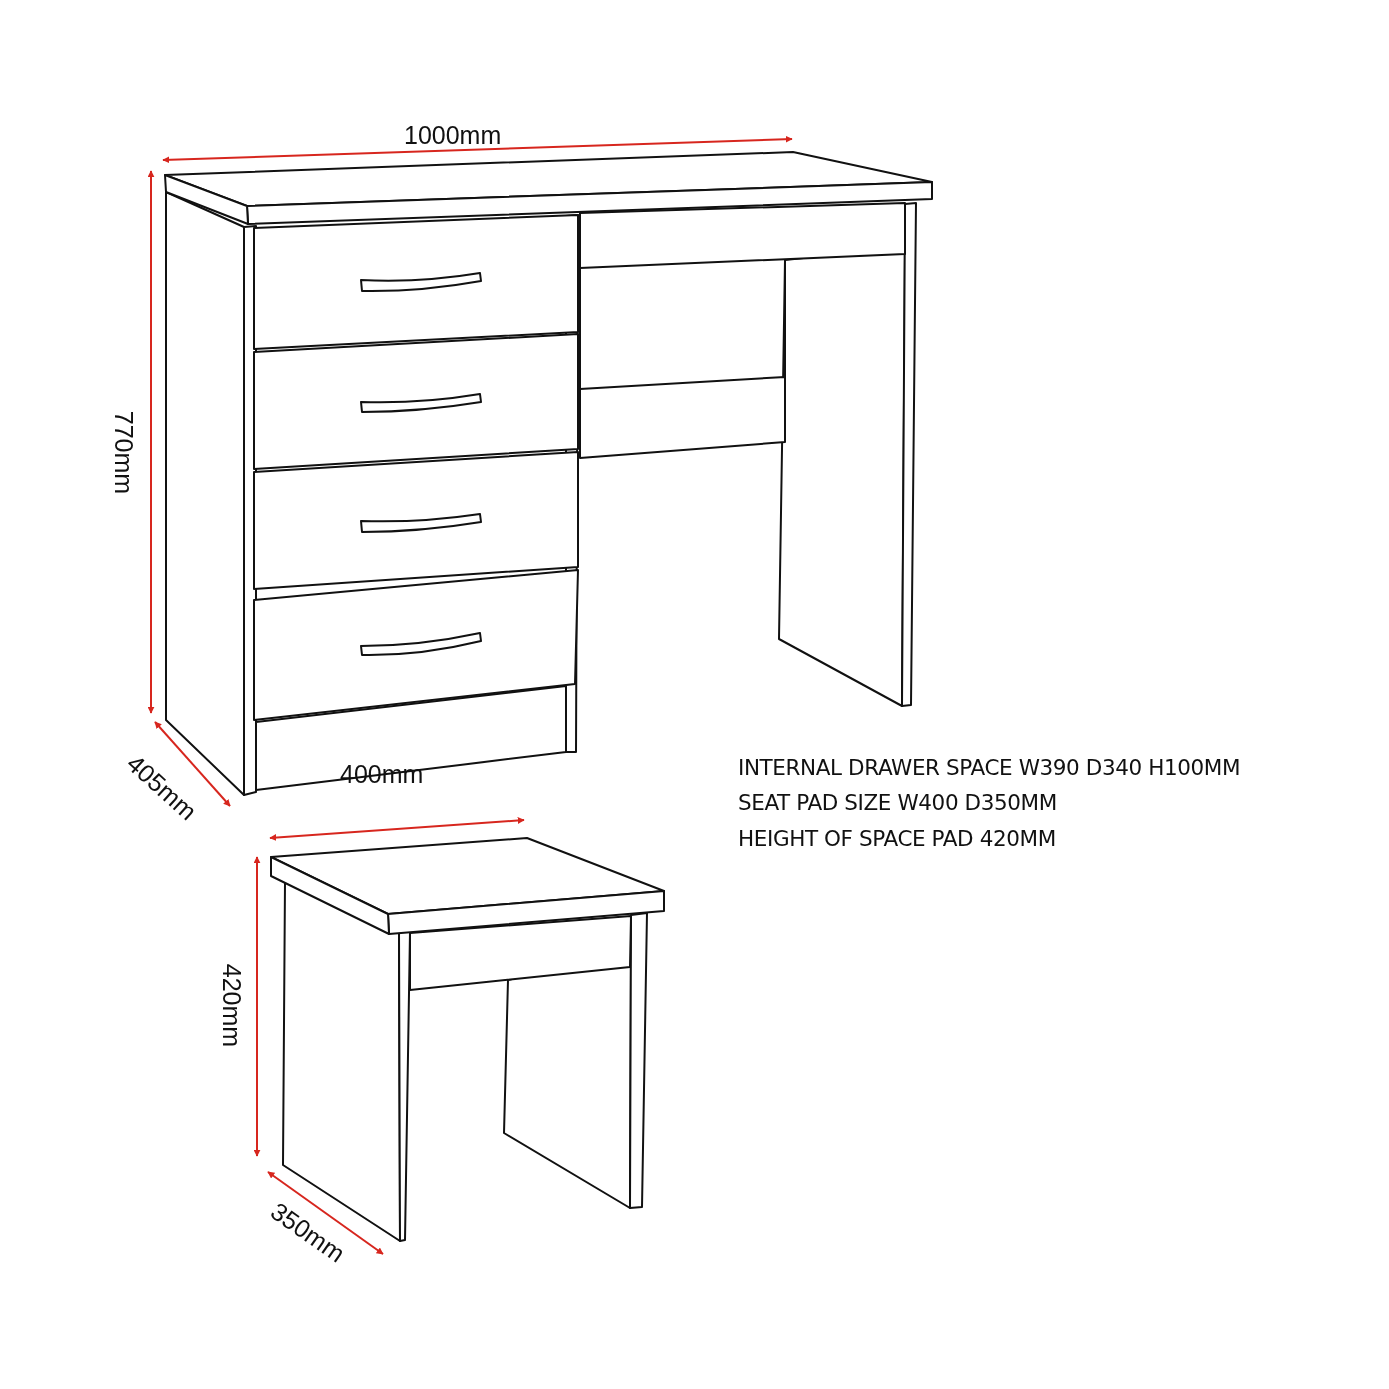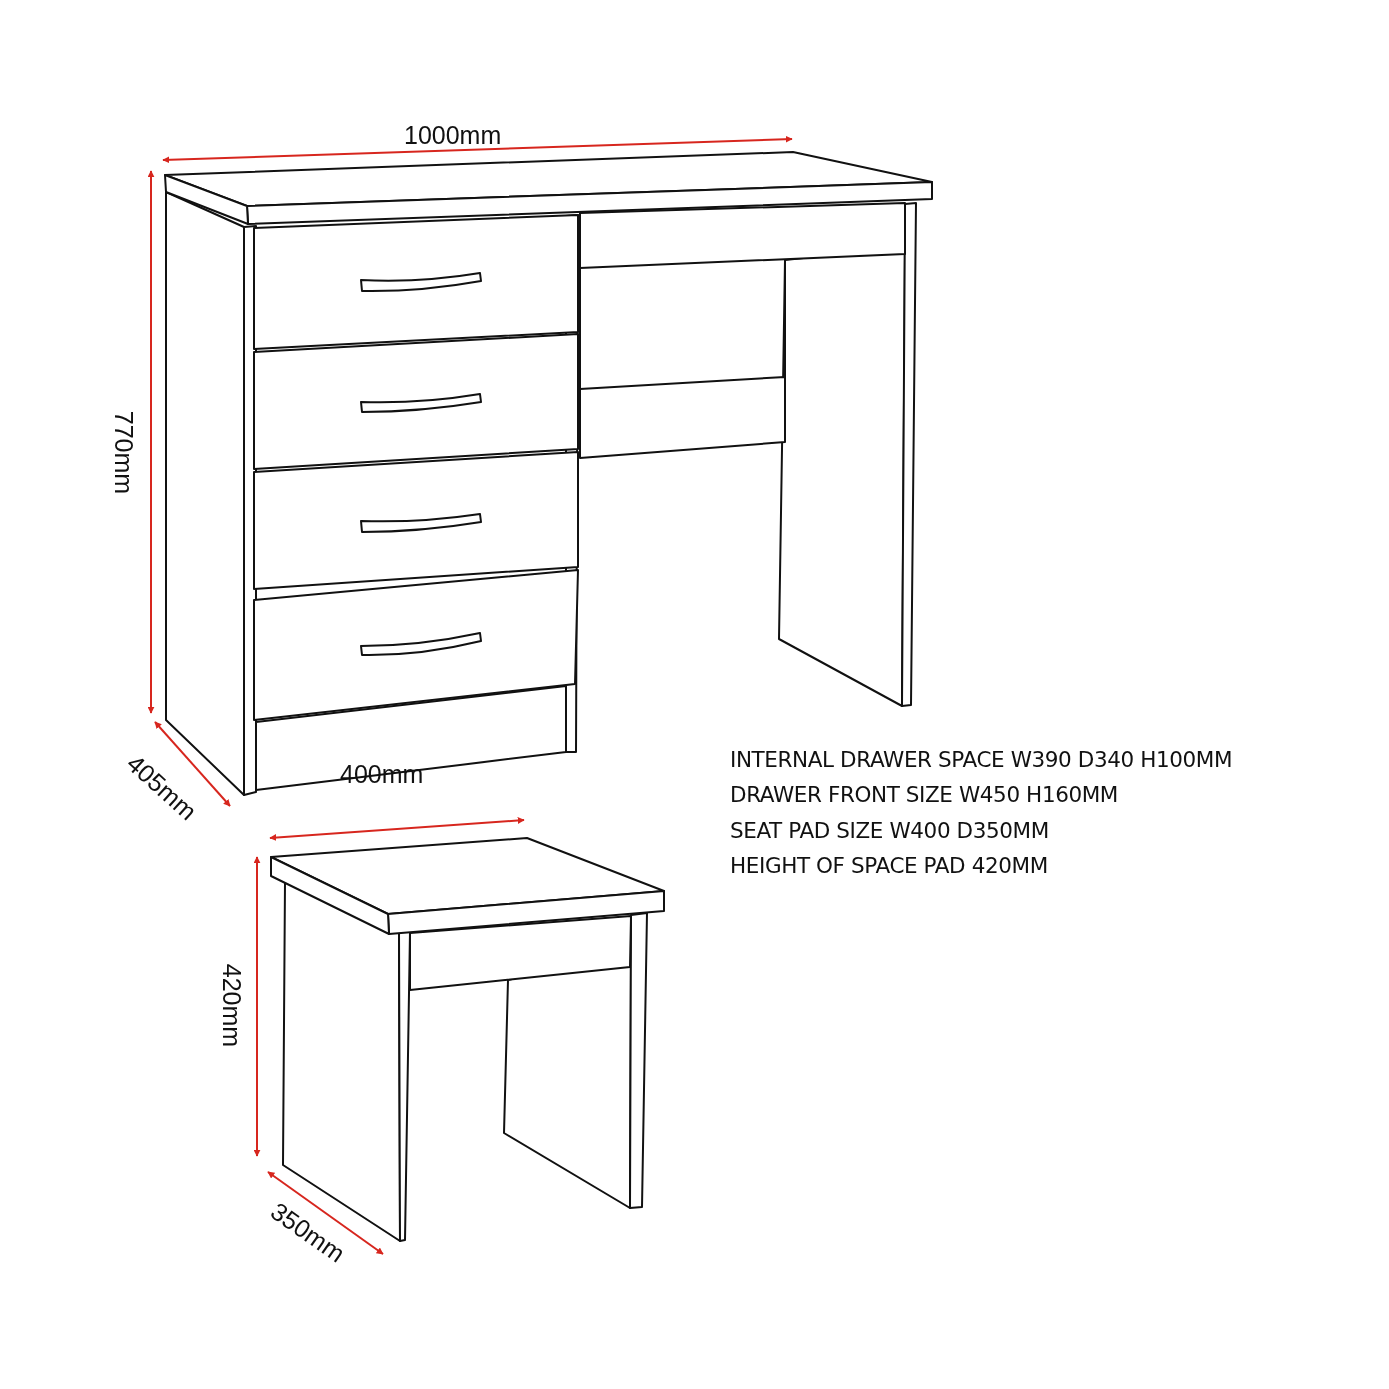--- a/index.html
+++ b/index.html
@@ -14,21 +14,21 @@
     font-family: "Liberation Sans", sans-serif;
     font-size: 25px;
     color: #111111;
     white-space: nowrap;
     transform-origin: center center;
   }
   #specs {
     position: absolute;
     left: 722px;
     top: 734px;
-    margin: 8px;
+    margin: 16px;
     padding: 0;
     list-style: none;
     font-family: "DejaVu Sans", sans-serif;
     font-size: 21.5px;
     color: #111111;
     line-height: 35.3px;
     letter-spacing: -0.4px;
   }
   #specs li { white-space: nowrap; }
 </style>
@@ -100,16 +100,15 @@
 
 <div class="dim-label" style="left:404px; top:121px;">1000mm</div>
 <div class="dim-label" style="left:82px; top:438px; transform: rotate(90deg);">770mm</div>
 <div class="dim-label" style="left:120px; top:773px; transform: rotate(42deg);">405mm</div>
 <div class="dim-label" style="left:340px; top:760px;text-align:right;">400mm</div>
 <div class="dim-label" style="left:190px; top:991px; transform: rotate(90deg);">420mm</div>
 <div class="dim-label" style="left:266px; top:1218px; transform: rotate(35deg);">350mm</div>
 
 <ul id="specs">
   <li>INTERNAL DRAWER SPACE W390 D340 H100MM</li>
-  <li>DRAWER FRONT SIZE W450 H160MM</li>
   <li>SEAT PAD SIZE W400 D350MM</li>
   <li>HEIGHT OF SPACE PAD 420MM</li>
 </ul>
 
 </body></html>

